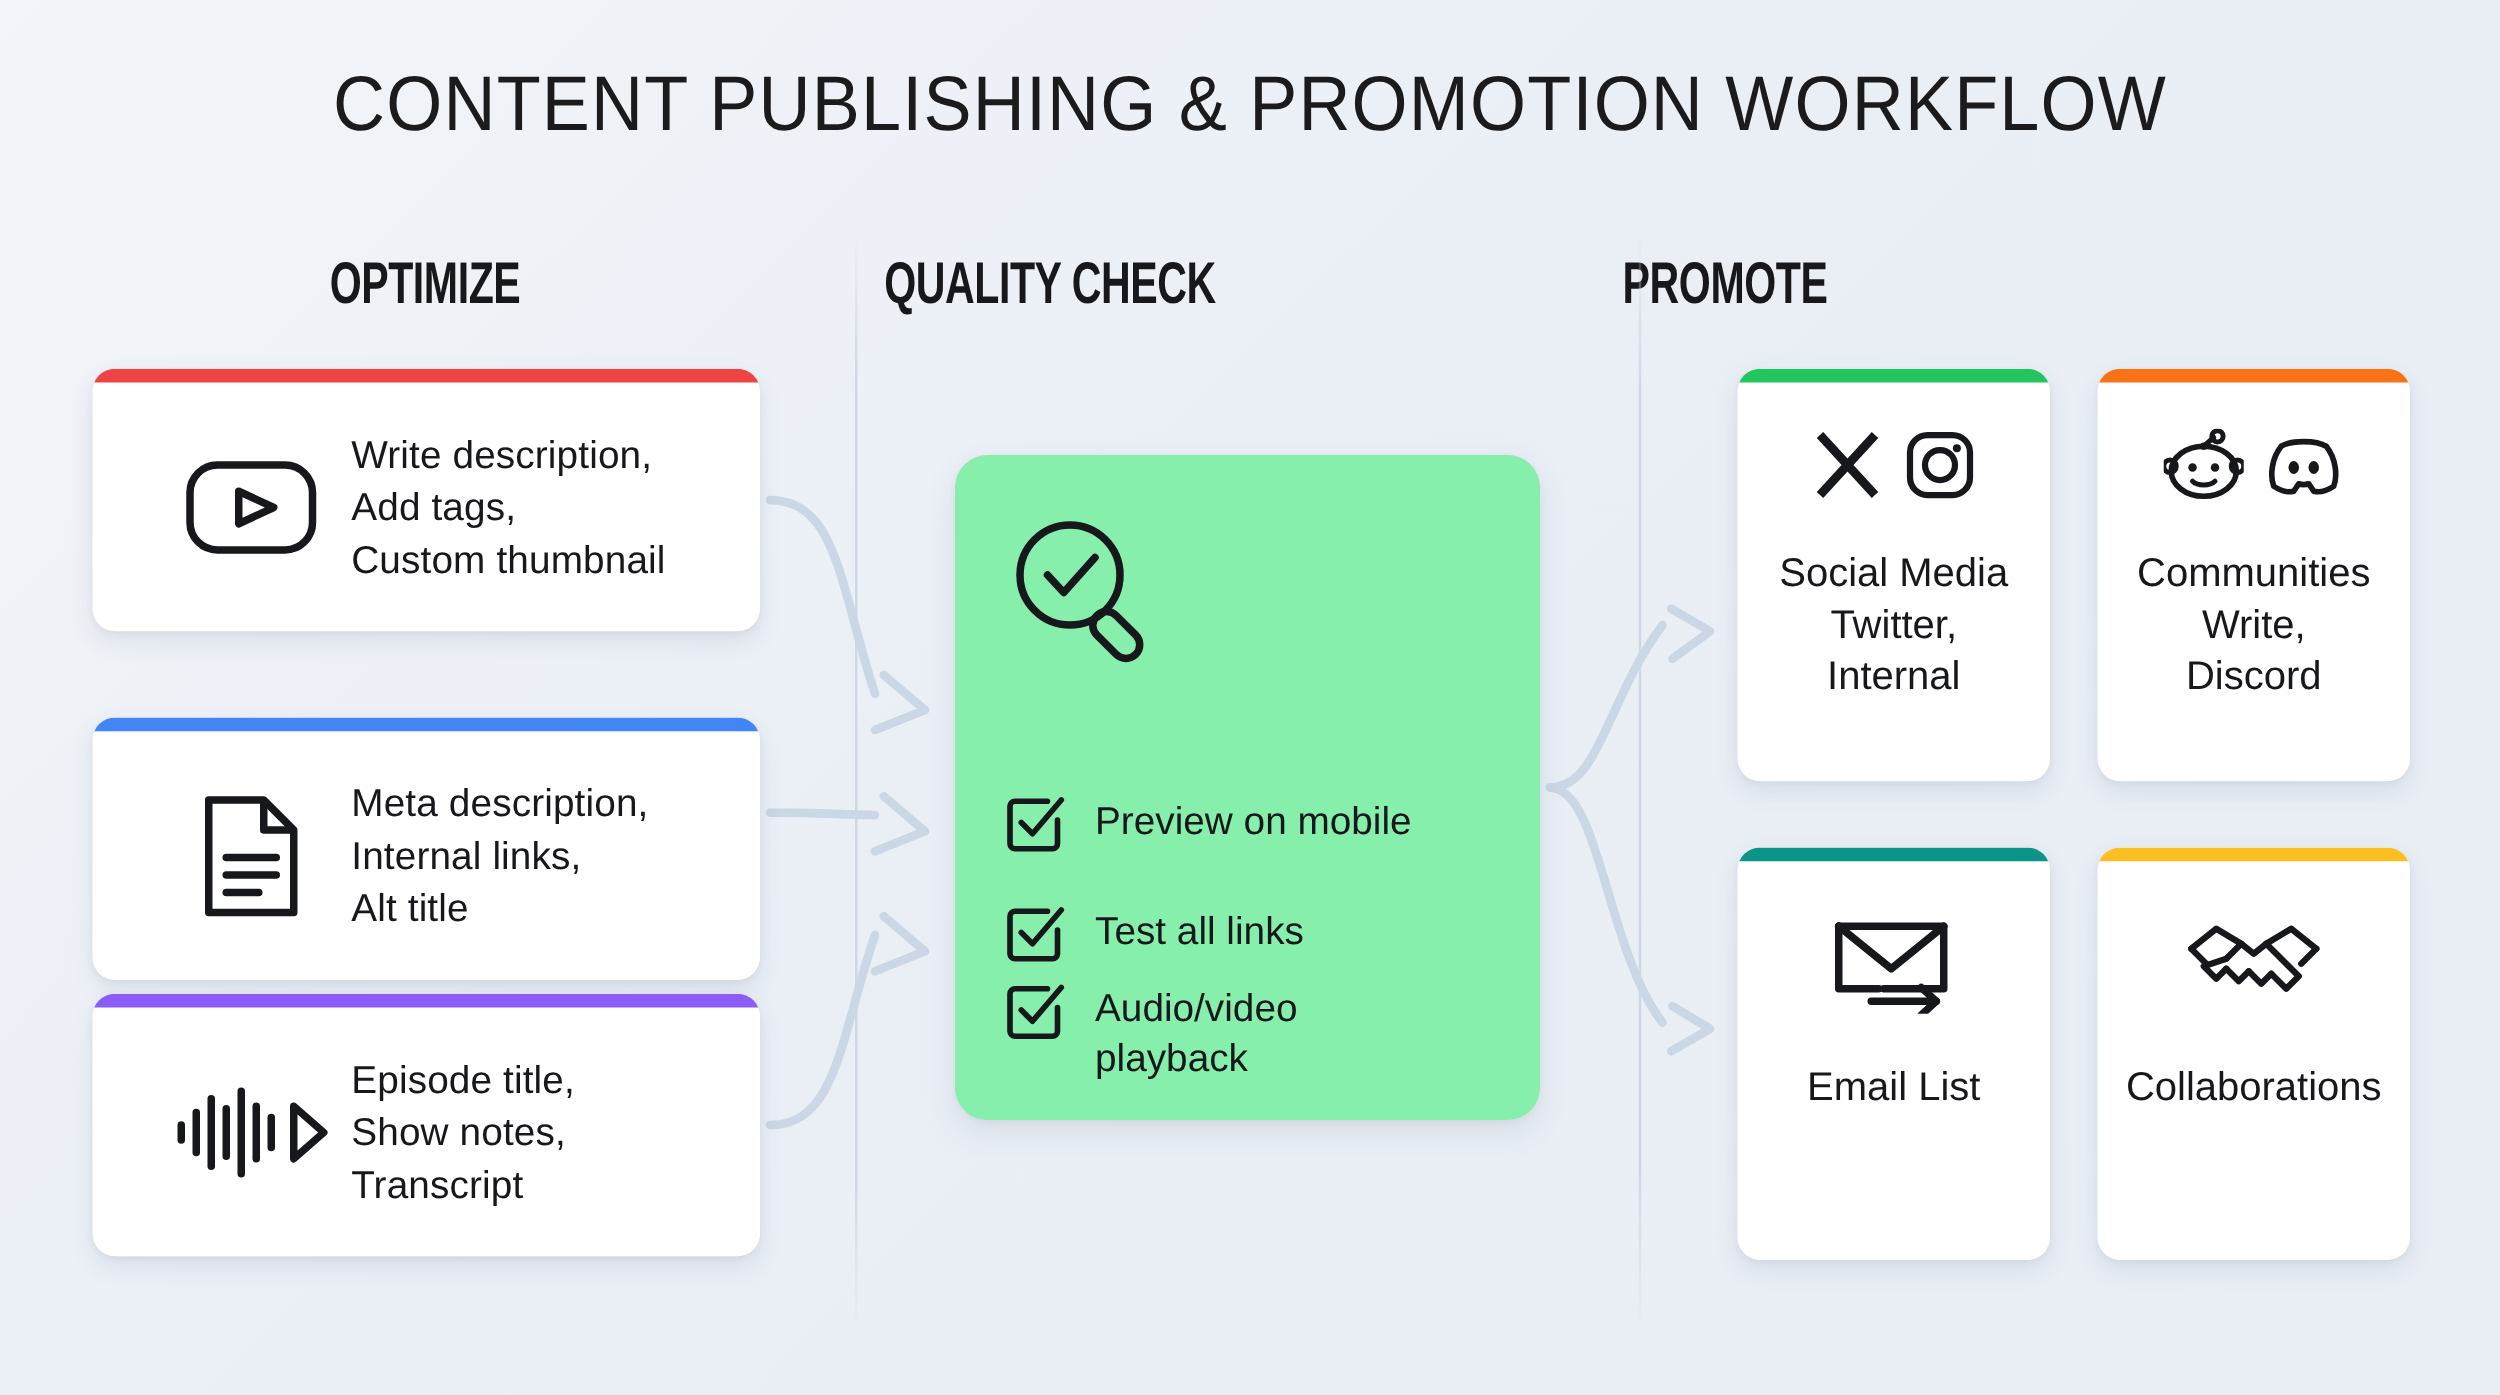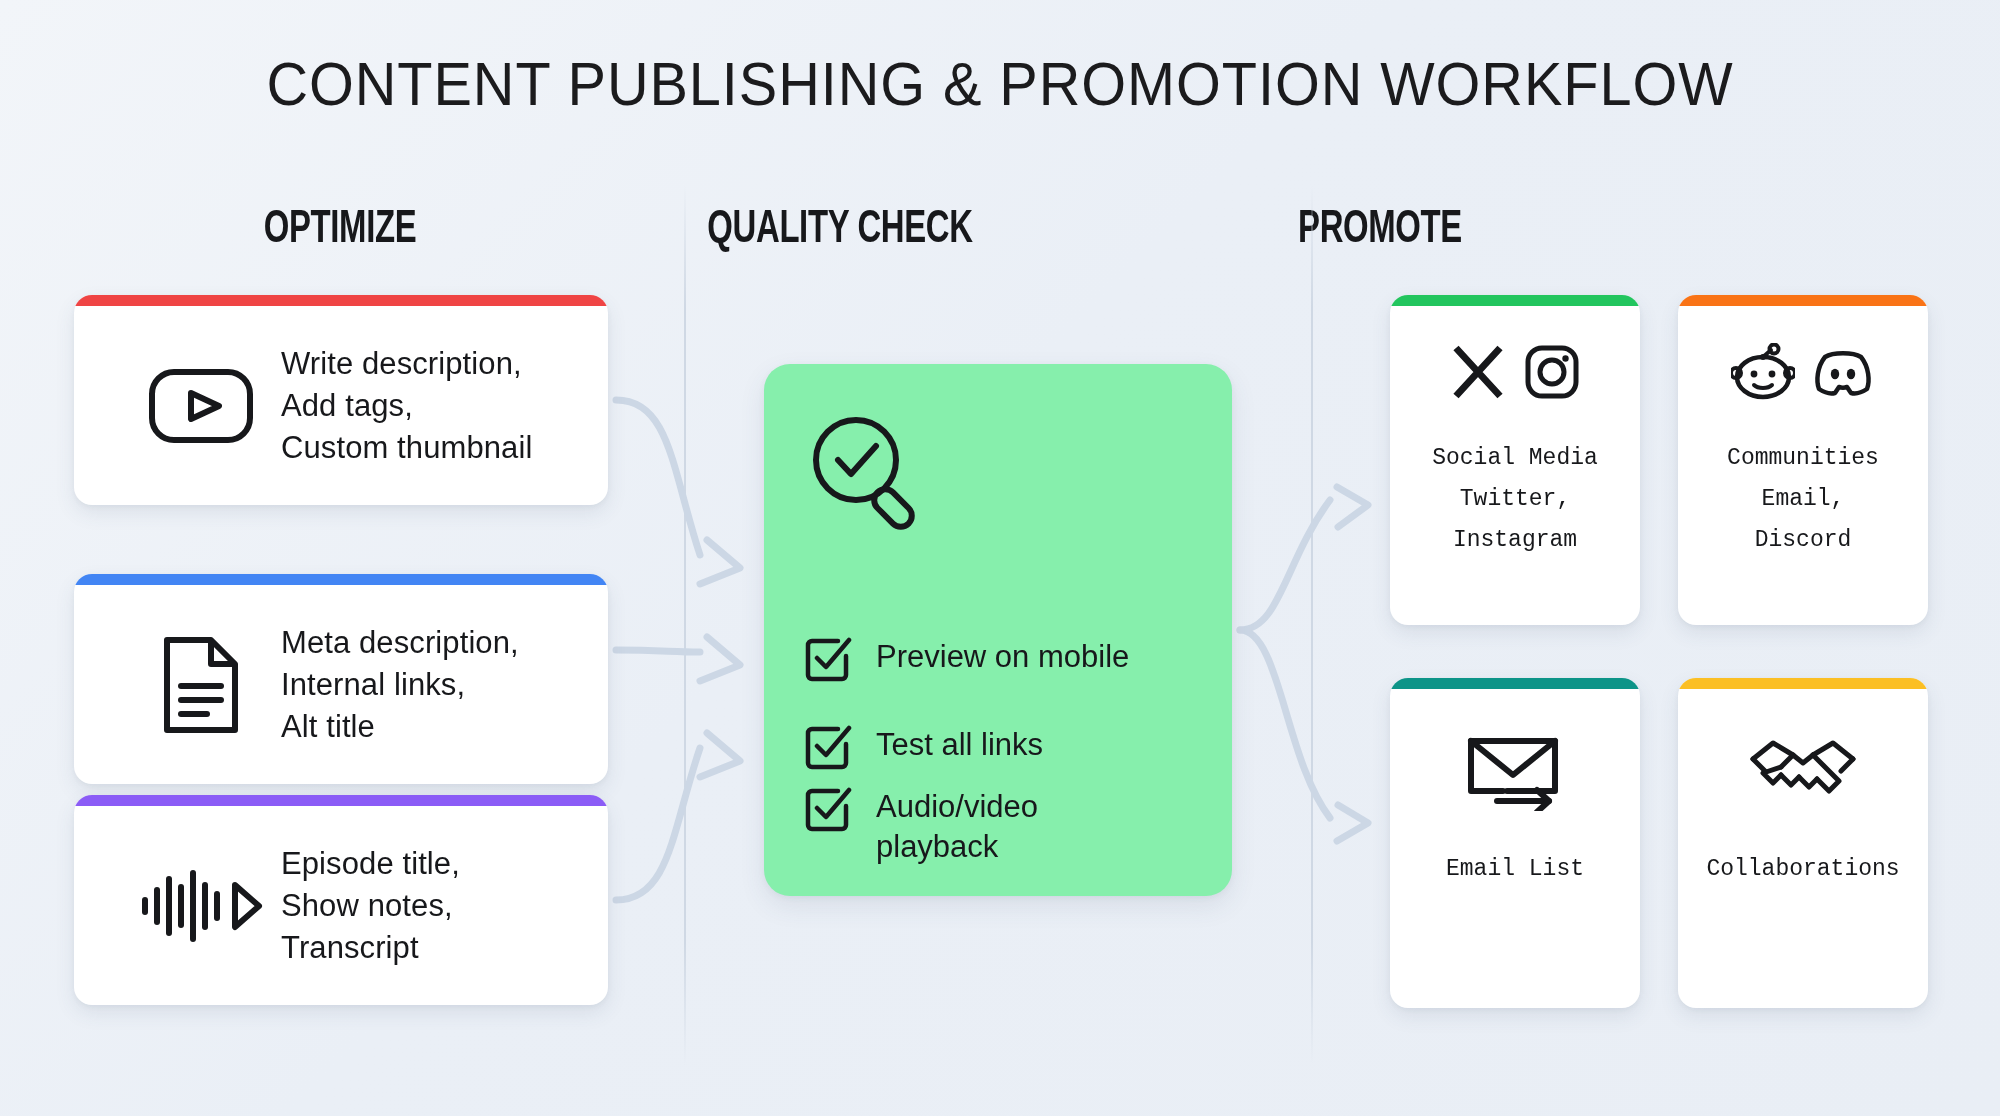--- a/index.html
+++ b/index.html
@@ -66,21 +66,21 @@
   #check-row-2{top:420px;justify-content:flex-end;}
 
   
   .rcard{width:250px;height:330px;}
   #card-social{left:1390px;top:295px;}
   #card-communities{left:1678px;top:295px;}
   #card-email{left:1390px;top:678px;}
   #card-collab{left:1678px;top:678px;}
   .rcard .inner{position:absolute;top:11px;left:0;right:0;bottom:0;display:flex;flex-direction:column;align-items:center;}
   .rcard .ico-row{height:132px;display:flex;align-items:center;justify-content:center;gap:16px;}
-  .rcard .rlines{font-size:23px;line-height:41px;color:#17181b;text-align:center;font-family:Liberation Mono, monospace;}
+  .rcard .rlines{font-size:32px;line-height:41px;color:#17181b;text-align:center;}
 
   
   #connectors{position:absolute;left:0;top:0;width:2000px;height:1116px;pointer-events:none;}
   .conn{fill:none;stroke:#ccd7e5;stroke-width:7;stroke-linecap:round;}
   .conn-head{fill:none;stroke:#ccd7e5;stroke-width:7;stroke-linecap:round;stroke-linejoin:round;}
 
   svg.ic{display:block;}
 </style>
 </head>
 <body>
@@ -229,21 +229,21 @@
           <svg class="ic" width="58" height="58" viewBox="0 0 58 58">
             <rect x="5" y="5" width="48" height="48" rx="14" fill="none" stroke="#17181b" stroke-width="5"></rect>
             <circle cx="29" cy="29" r="12" fill="none" stroke="#17181b" stroke-width="5"></circle>
             <circle cx="42.5" cy="15.5" r="3.2" fill="#17181b"></circle>
           </svg>
         </span>
       </div>
       <div class="rlines">
         <div>Social Media</div>
         <div>Twitter,</div>
-        <div>Instagram</div>
+        <div>Internal</div>
       </div>
     </div>
   </div>
 
   <div class="card rcard" id="card-communities">
     <div class="bar" style="background:#F97316"></div>
     <div class="inner">
       <div class="ico-row">
         <span>
           <svg class="ic" width="64" height="58" viewBox="0 0 64 58">
@@ -261,21 +261,21 @@
         <span>
           <svg class="ic" width="64" height="58" viewBox="0 0 64 58">
             <path d="M14 14 C 22 9, 42 9, 50 14 C 58 24, 59 38, 56 46 C 50 50, 44 51, 40 50 L 36 44 C 33 45, 31 45, 28 44 L 24 50 C 20 51, 14 50, 8 46 C 5 38, 6 24, 14 14 Z" fill="none" stroke="#17181b" stroke-width="4.5" stroke-linejoin="round"></path>
             <ellipse cx="24" cy="31" rx="4.2" ry="5.2" fill="#17181b"></ellipse>
             <ellipse cx="40" cy="31" rx="4.2" ry="5.2" fill="#17181b"></ellipse>
           </svg>
         </span>
       </div>
       <div class="rlines">
         <div>Communities</div>
-        <div>Email,</div>
+        <div>Write,</div>
         <div>Discord</div>
       </div>
     </div>
   </div>
 
   <div class="card rcard" id="card-email">
     <div class="bar" style="background:#0D9488"></div>
     <div class="inner">
       <div class="ico-row" style="height:160px">
         <span>

